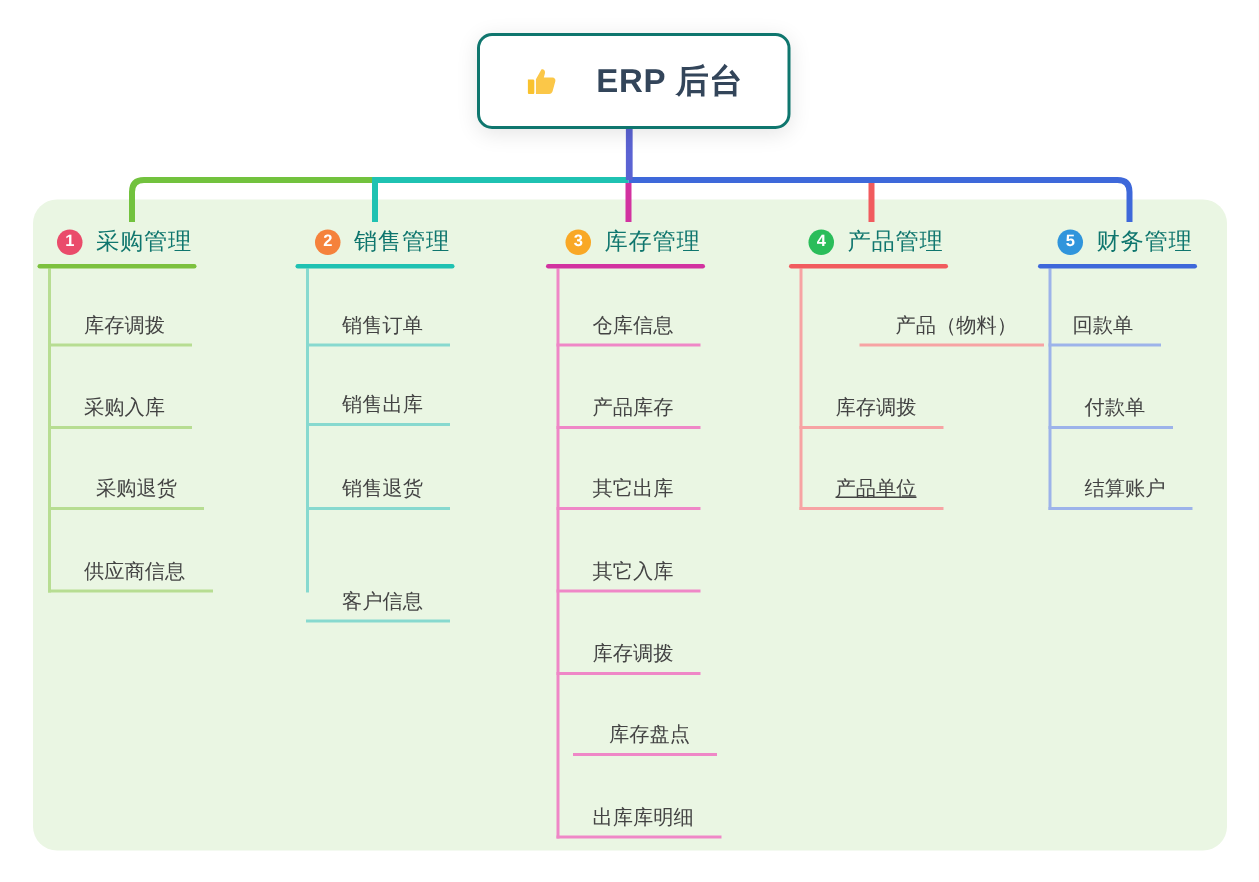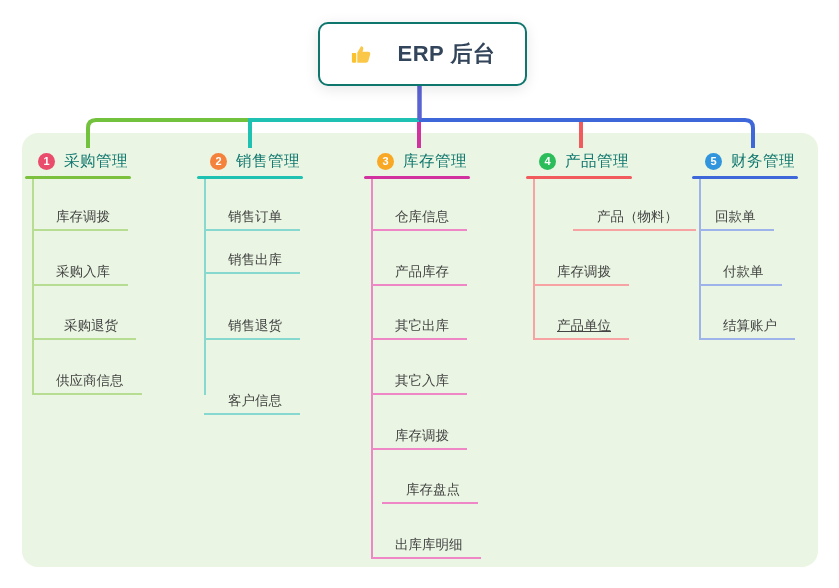--- a/index.html
+++ b/index.html
@@ -76,21 +76,21 @@
       <div class="item" style="left: 32px; top: 262px; border-bottom-color: rgb(183, 221, 146);">采购入库</div>
       <div class="item" style="left: 32px; top: 316px; border-bottom-color: rgb(183, 221, 146); padding-left: 32px;">采购退货</div>
       <div class="item" style="left: 32px; top: 371px; border-bottom-color: rgb(183, 221, 146);">供应商信息</div>
       <div class="sec-title" style="left: 210px; top: 151px;">
         <span class="badge" style="background: rgb(245, 130, 60);">2</span>
         <span class="t">销售管理</span>
       </div>
       <div class="title-line" style="left: 197px; top: 176px; width: 106px; background: rgb(31, 194, 178);"></div>
       <div class="trunk" style="left: 204px; top: 179px; height: 216px; background: rgb(135, 217, 207);"></div>
       <div class="item" style="left: 204px; top: 207px; border-bottom-color: rgb(135, 217, 207);">销售订单</div>
-      <div class="item" style="left: 204px; top: 250px; border-bottom-color: rgb(135, 217, 207);">销售出库</div>
+      <div class="item" style="left: 204px; top: 260px; border-bottom-color: rgb(135, 217, 207);">销售出库</div>
       <div class="item" style="left: 204px; top: 316px; border-bottom-color: rgb(135, 217, 207);">销售退货</div>
       <div class="item" style="left: 204px; top: 371px; border-bottom-color: rgb(135, 217, 207); margin-top: 20px;">客户信息</div>
       <div class="sec-title" style="left: 377px; top: 151px;">
         <span class="badge" style="background: rgb(249, 168, 38);">3</span>
         <span class="t">库存管理</span>
       </div>
       <div class="title-line" style="left: 364px; top: 176px; width: 106px; background: rgb(210, 50, 160);"></div>
       <div class="trunk" style="left: 371px; top: 179px; height: 380px; background: rgb(239, 135, 199);"></div>
       <div class="item" style="left: 371px; top: 207px; border-bottom-color: rgb(239, 135, 199);">仓库信息</div>
       <div class="item" style="left: 371px; top: 262px; border-bottom-color: rgb(239, 135, 199);">产品库存</div>

